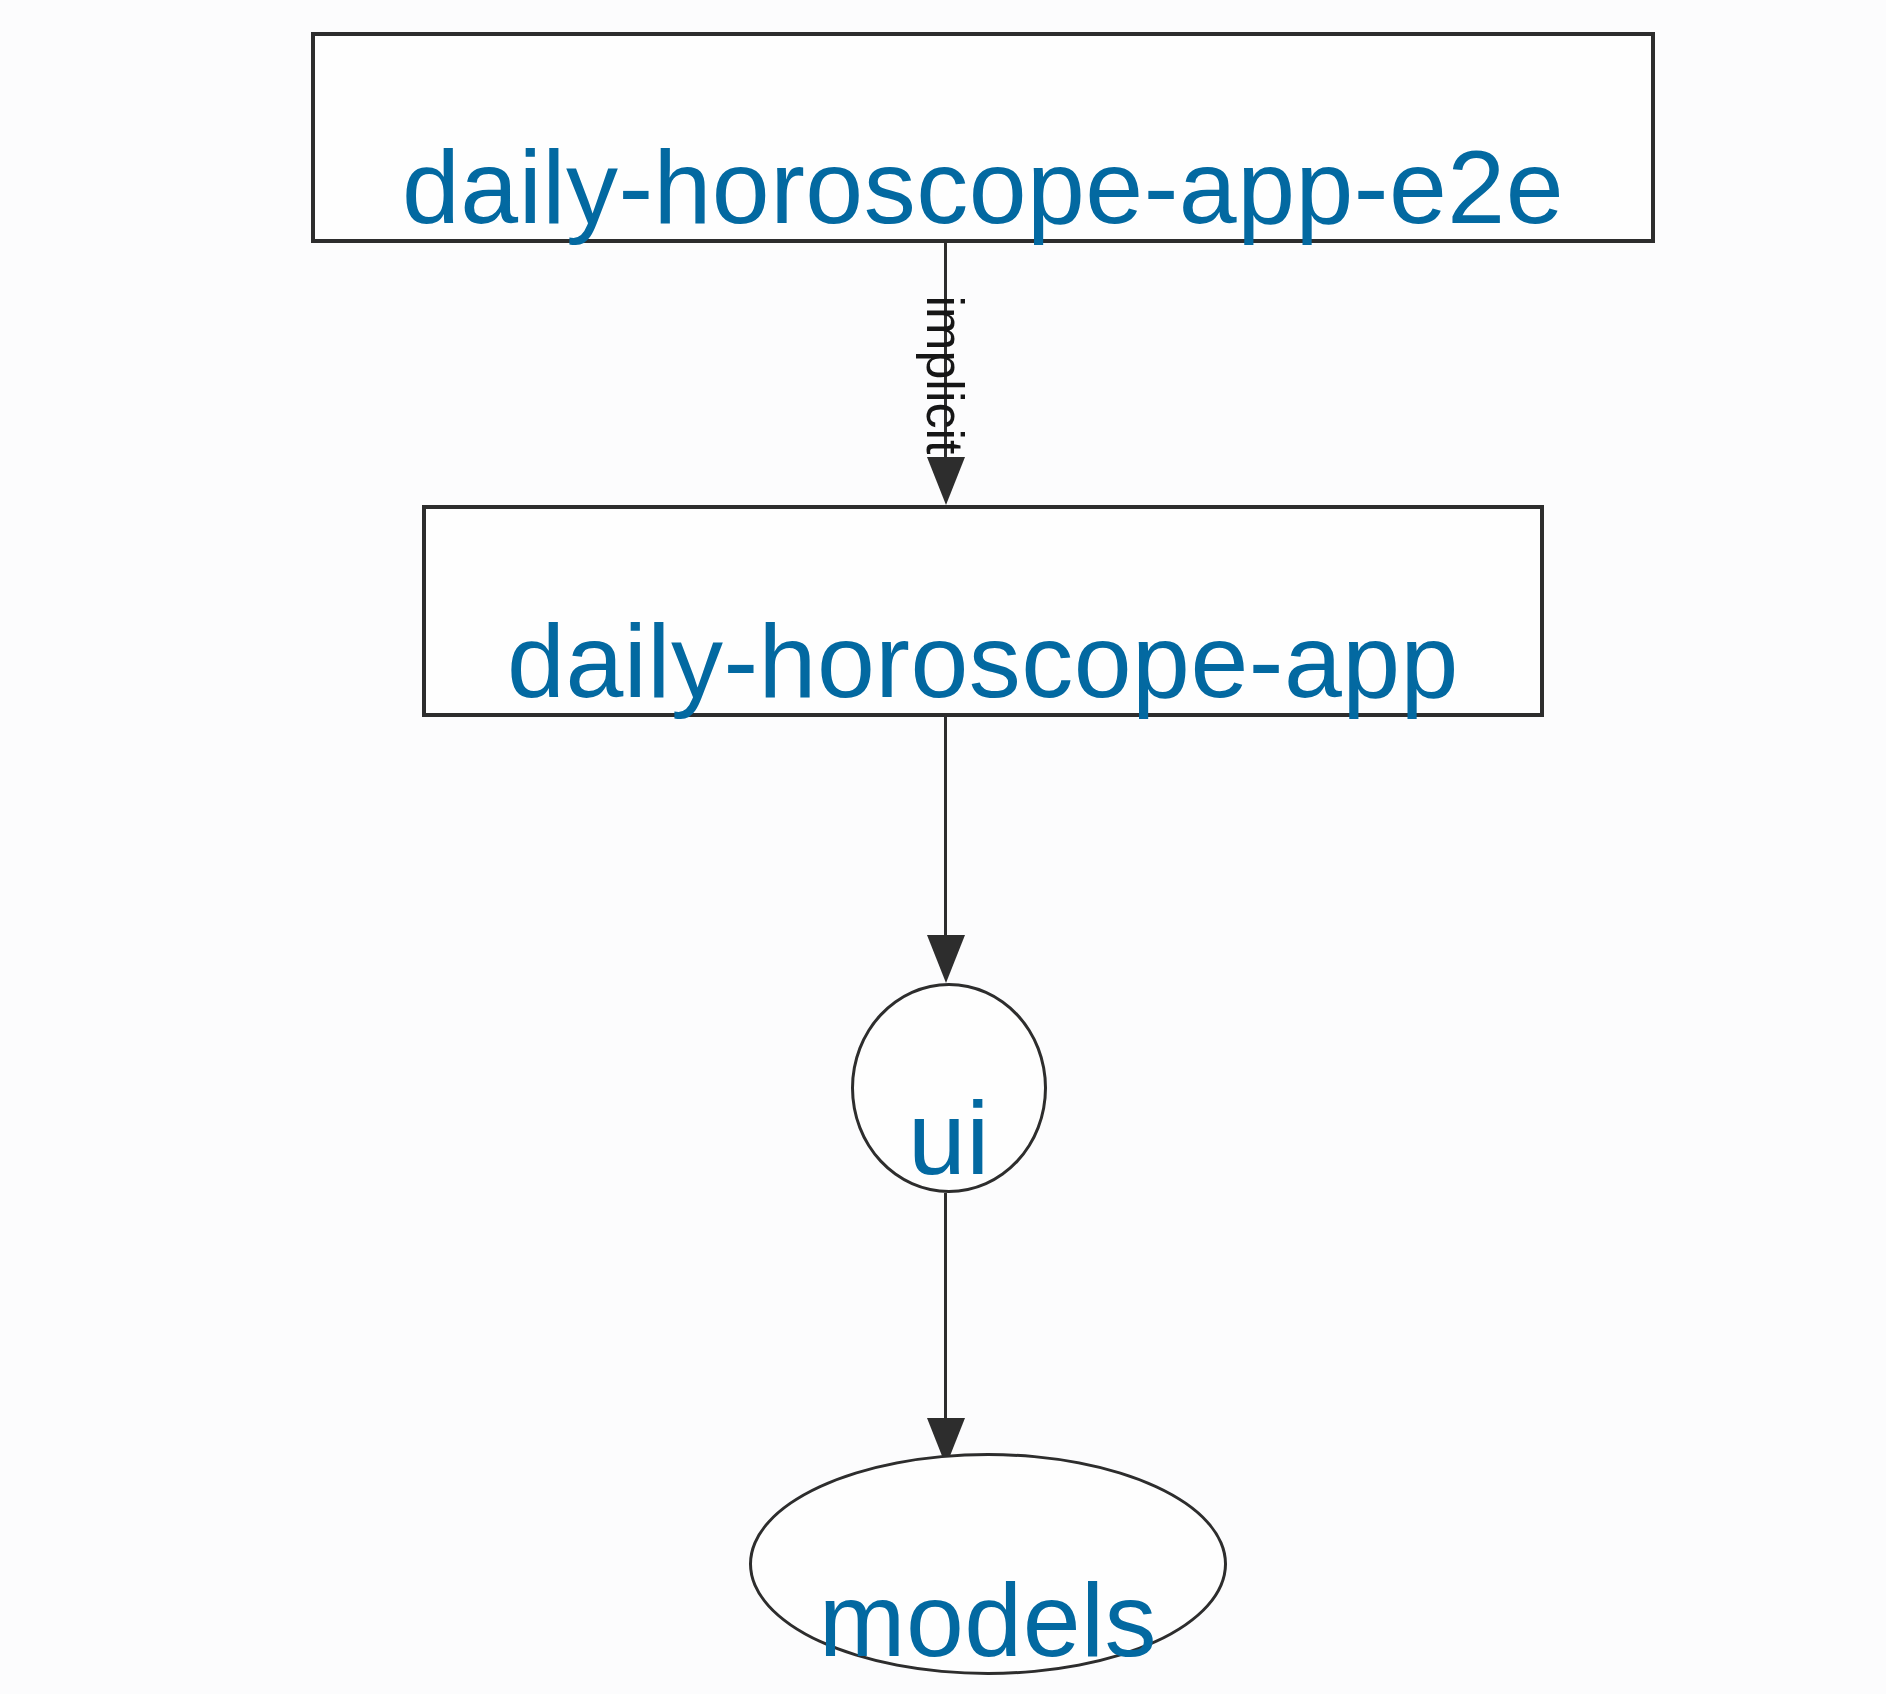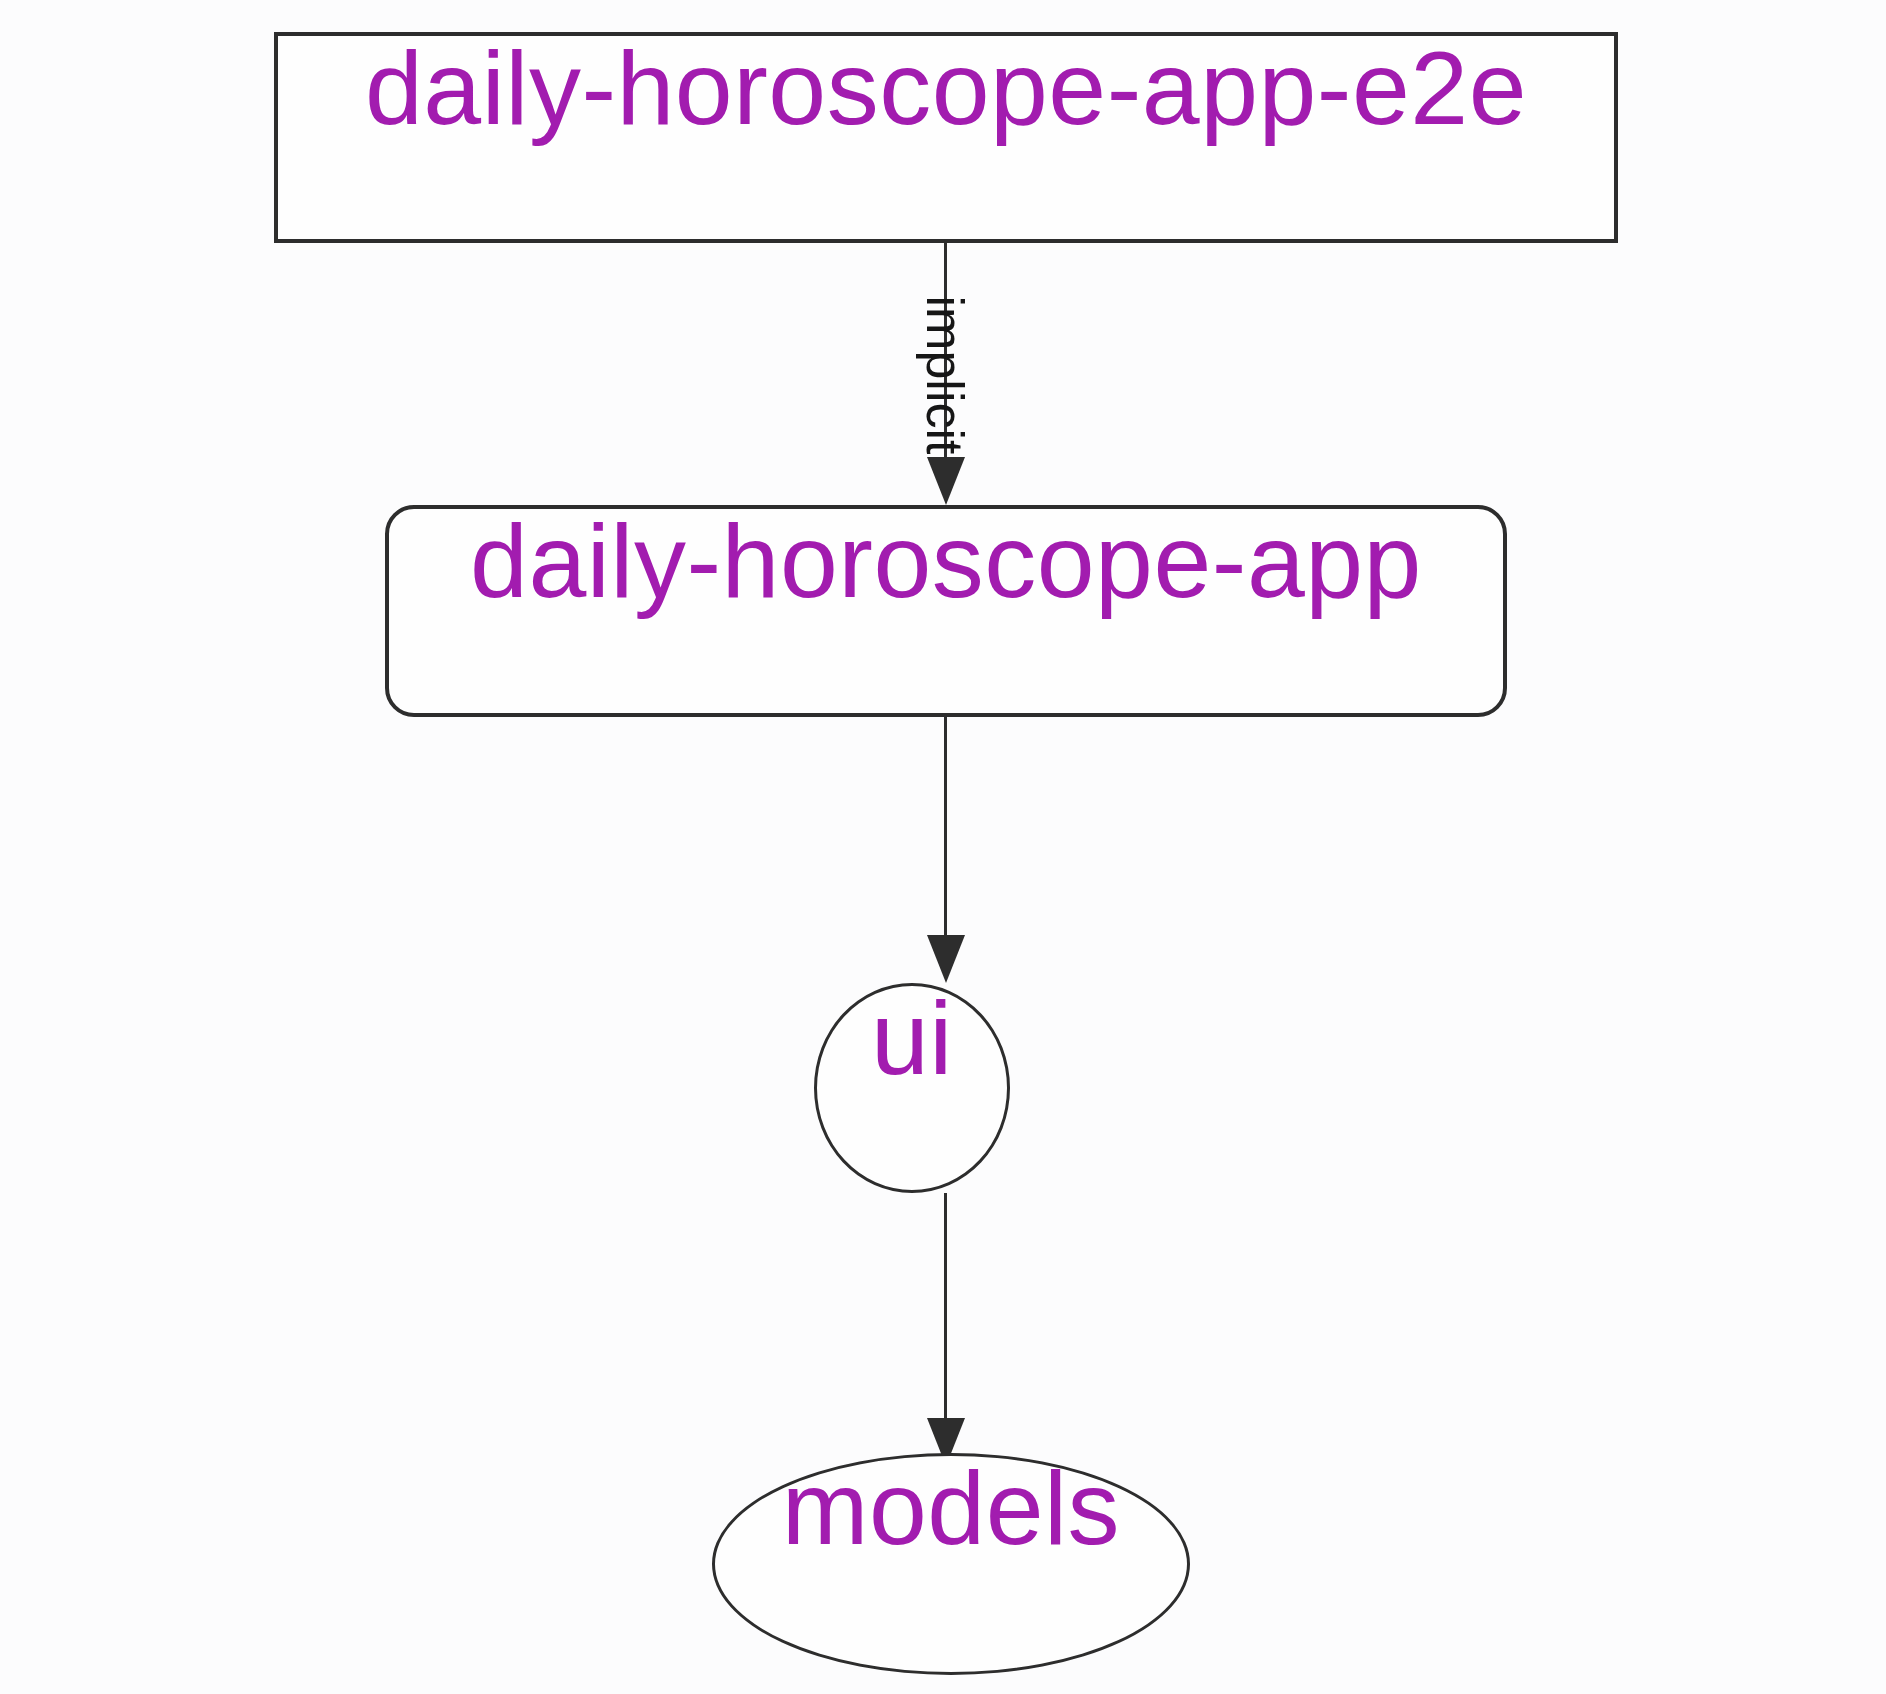--- a/index.html
+++ b/index.html
@@ -14,30 +14,31 @@
     background: #fcfcfd;
     font-family: "Liberation Sans", sans-serif;
     overflow: hidden;
   }
   .node {
     position: absolute;
     box-sizing: border-box;
     background: #fefefe;
     border: 4px solid #2d2d2d;
     display: flex;
-    align-items: flex-start;
+    align-items: flex-end;
     justify-content: center;
-    color: #a21caf;
+    color: #0369a1;
     font-size: 104px;
     line-height: 1;
     white-space: nowrap;
     letter-spacing: 0.5px;
+    margin-left: 37px;
   }
   .node.rect-1 { left: 274px; top: 32px;  width: 1344px; height: 211px; }
-  .node.rect-2 { left: 385px; top: 505px; width: 1122px; height: 212px; border-radius: 29px; }
+  .node.rect-2 { left: 385px; top: 505px; width: 1122px; height: 212px; }
   .node.circle {
     left: 814px; top: 983px; width: 196px; height: 210px;
     border-width: 3px;
     border-radius: 50%;
   }
   .node.ellipse {
     left: 712px; top: 1453px; width: 478px; height: 222px;
     border-width: 3px;
     border-radius: 50%;
   }

